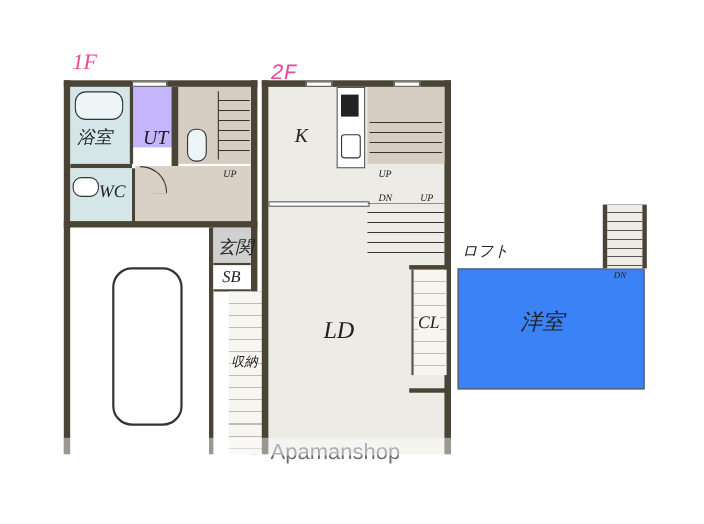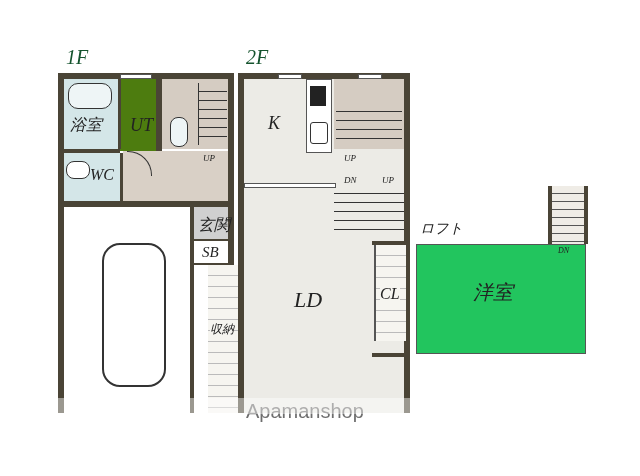--- a/index.html
+++ b/index.html
@@ -1,20 +1,20 @@
 <!DOCTYPE html>
 <html><head>
 <meta charset="utf-8">
 <style>
   html, body { margin:0; padding:0; background:#ffffff; }
   body { width:640px; height:476px; position:relative; overflow:hidden; font-family:"Liberation Serif", serif; }
   .abs { position:absolute; }
   .wall { position:absolute; background:#4a4436; }
   .lbl { position:absolute; font-style:italic; color:#222; white-space:nowrap; }
-  .floorlbl { font-size:20px; font-style:italic; color:#14532d; }
+  .floorlbl { font-size:20px; font-style:italic; color:#ec4899; }
   .stairs { position:absolute; background-image:repeating-linear-gradient(to bottom, transparent 0 8px, #333 8px 9px); }
   .hstairs { position:absolute; background-image:repeating-linear-gradient(to bottom, transparent 0 10px, #bbb 10px 11px); background-color:#f6f5f0; }
 </style>
 </head>
 <body>
 
 <div class="lbl floorlbl" style="left:66px;top:46px;">1F</div>
 
 <div class="abs" style="left:58px;top:73px;width:176px;height:340px;">
 
@@ -23,21 +23,21 @@
   <div class="wall" style="left:170px;top:0;width:6px;height:340px;"></div>
 
   <div class="abs" style="left:62px;top:1px;width:30px;height:3px;background:#fff;border:1px solid #555;"></div>
 
   <div class="abs" style="left:6px;top:6px;width:54px;height:70px;background:#d4e6e8;">
     <div class="abs" style="left:4px;top:4px;width:42px;height:24px;border:1px solid #333;border-radius:10px;background:#eef5f6;"></div>
     <div class="lbl" style="left:6px;top:36px;font-size:16px;">浴室</div>
   </div>
   <div class="wall" style="left:6px;top:76px;width:56px;height:4px;"></div>
 
-  <div class="abs" style="left:62px;top:6px;width:38px;height:72px;background:#4d7c0f;">
+  <div class="abs" style="left:62px;top:6px;width:38px;height:55px;background:#c4b5fd;">
     <div class="lbl" style="left:10px;top:36px;font-size:18px;">UT</div>
   </div>
   <div class="wall" style="left:60px;top:6px;width:3px;height:70px;"></div>
 
   <div class="abs" style="left:100px;top:6px;width:70px;height:70px;background:#d5ccc2;">
     <div class="stairs" style="left:40px;top:4px;width:28px;height:62px;border-left:1px solid #333;"></div>
   </div>
   <div class="wall" style="left:98px;top:6px;width:6px;height:72px;"></div>
   <div class="abs" style="left:112px;top:44px;width:16px;height:28px;border:1px solid #333;border-radius:8px;background:#eef5f6;"></div>
 
@@ -62,21 +62,21 @@
     <div class="lbl" style="left:4px;top:8px;font-size:16px;">玄関</div>
   </div>
   <div class="abs" style="left:136px;top:166px;width:34px;height:22px;background:#fff;border-top:2px solid #4a4436;border-bottom:2px solid #4a4436;">
     <div class="lbl" style="left:8px;top:3px;font-size:15px;">SB</div>
   </div>
   <div class="hstairs" style="left:138px;top:192px;width:32px;height:148px;margin-left:12px;">
     <div class="lbl" style="left:2px;top:56px;font-size:12px;background:#f6f5f0;">収納</div>
   </div>
 </div>
 
-<div class="lbl floorlbl" style="left:246px;top:46px;">2F</div>
+<div class="lbl floorlbl" style="left:246px;top:56px;font-family:Liberation Mono, monospace;">2F</div>
 
 <div class="abs" style="left:238px;top:73px;width:172px;height:340px;">
   <div class="abs" style="left:6px;top:6px;width:160px;height:334px;background:#ecebe6;"></div>
   <div class="wall" style="left:0;top:0;width:172px;height:6px;"></div>
   <div class="wall" style="left:0;top:0;width:6px;height:340px;"></div>
   <div class="wall" style="left:166px;top:0;width:6px;height:340px;"></div>
   <div class="abs" style="left:40px;top:1px;width:22px;height:3px;background:#fff;border:1px solid #555;"></div>
   <div class="abs" style="left:120px;top:1px;width:22px;height:3px;background:#fff;border:1px solid #555;"></div>
 
   <div class="abs" style="left:68px;top:6px;width:24px;height:72px;background:#fff;border:1px solid #555;">
@@ -100,21 +100,21 @@
     <div class="lbl" style="left:4px;top:40px;font-size:16px;background:#f6f5f0;">CL</div>
   </div>
   <div class="wall" style="left:134px;top:168px;width:38px;height:4px;"></div>
   <div class="wall" style="left:134px;top:280px;width:38px;height:4px;"></div>
 
   <div class="lbl" style="left:56px;top:214px;font-size:22px;">LD</div>
 </div>
 
 <div class="lbl" style="left:420px;top:220px;font-size:14px;">ロフト</div>
 <div class="abs" style="left:414px;top:186px;width:174px;height:170px;">
-  <div class="abs" style="left:2px;top:58px;width:168px;height:108px;background:#22c55e;border:1px solid #555;">
+  <div class="abs" style="left:2px;top:58px;width:168px;height:108px;background:#3b82f6;border:1px solid #555;">
     <div class="lbl" style="left:56px;top:34px;font-size:20px;">洋室</div>
   </div>
   <div class="abs" style="left:134px;top:0;width:32px;height:58px;background:#efece6;background-image:repeating-linear-gradient(to bottom, transparent 0 7px, #555 7px 8px);border-left:4px solid #4a4436;border-right:4px solid #4a4436;"></div>
   <div class="lbl" style="left:144px;top:60px;font-size:8px;">DN</div>
 </div>
 
 <div class="abs" style="left:246px;top:400px;font-family:'Liberation Sans', sans-serif;font-size:20px;color:#555;opacity:0.85;">Apamanshop</div>
 <div class="abs" style="left:58px;top:398px;width:360px;height:16px;background:rgba(255,255,255,0.45);"></div>
 
 </body></html>

